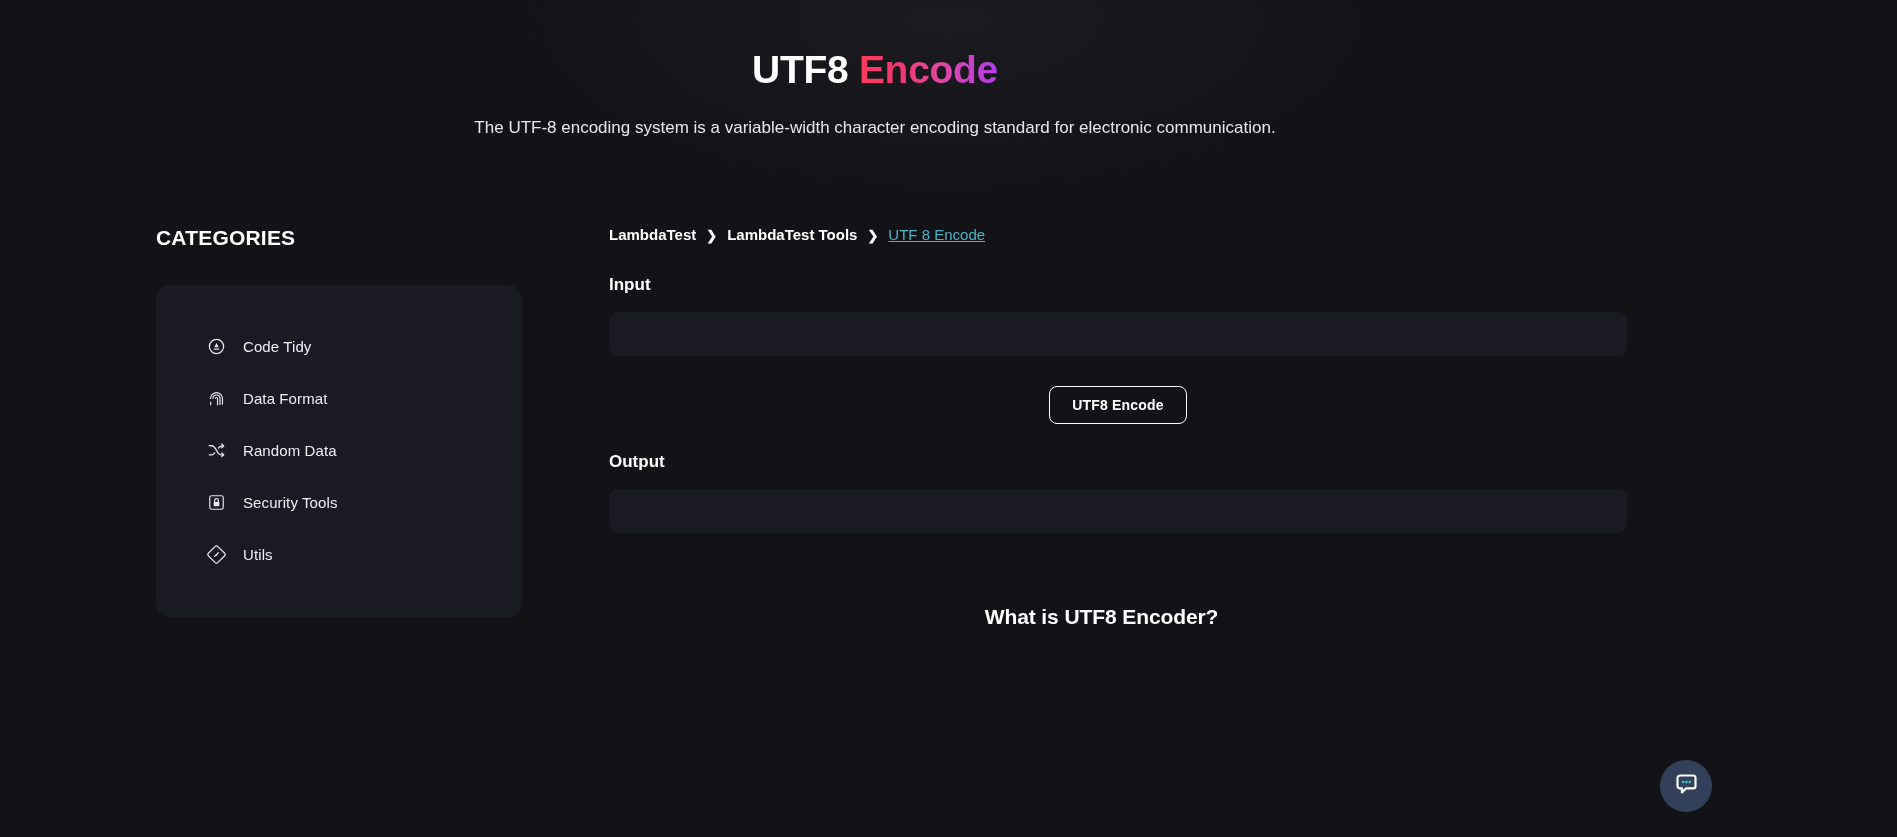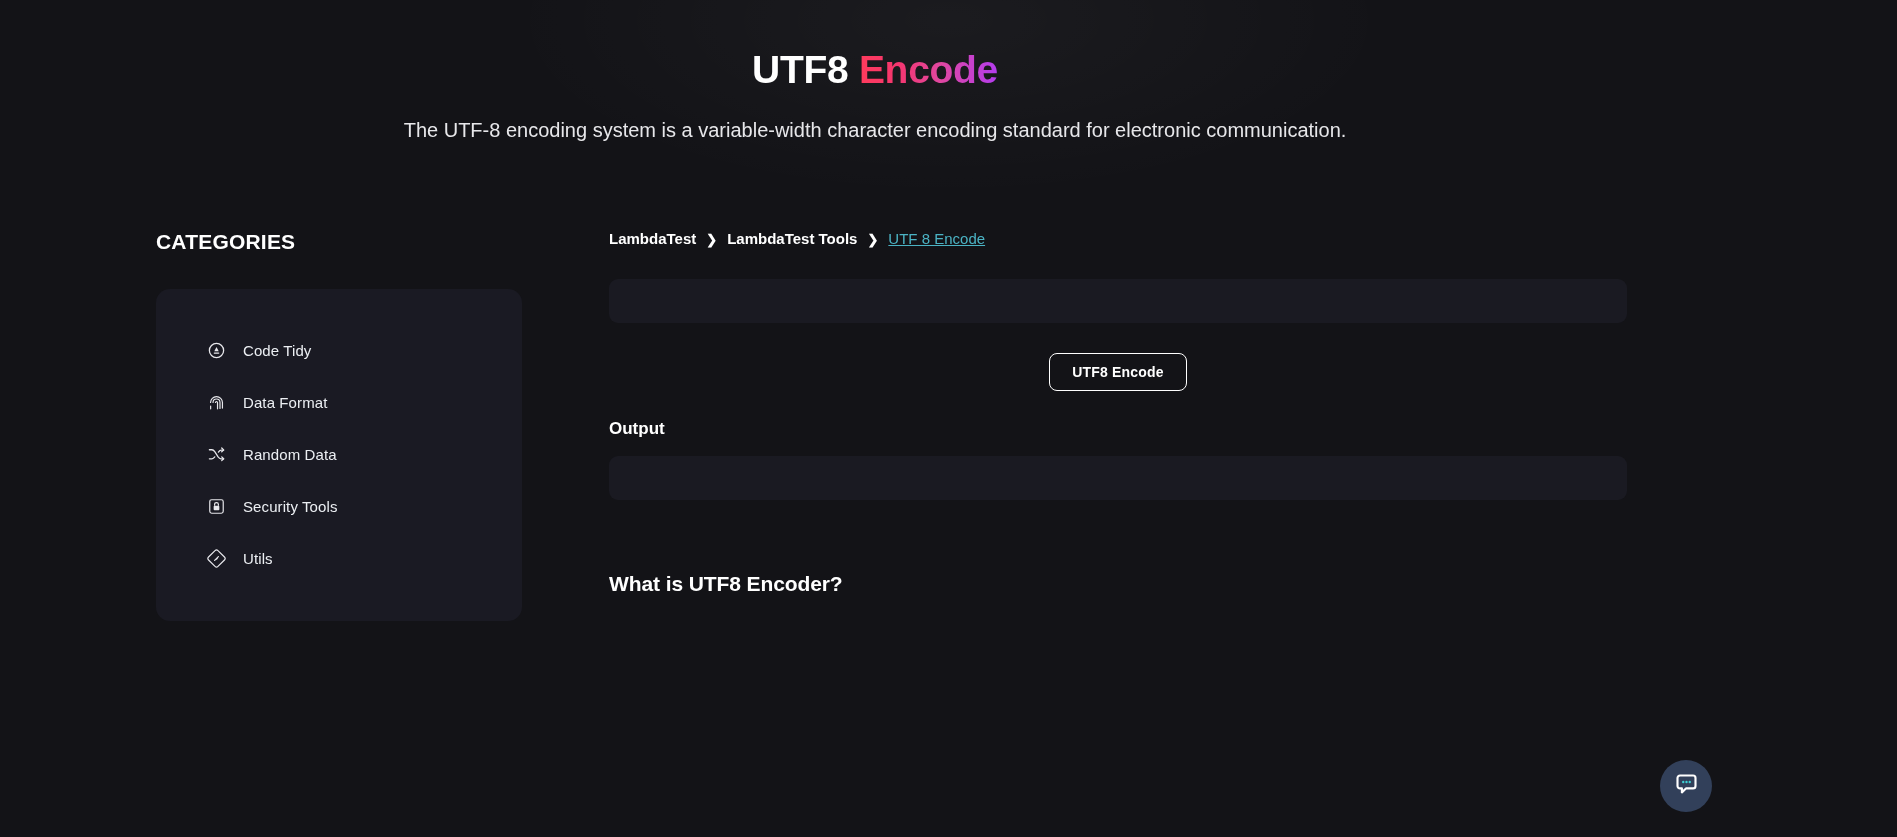--- a/index.html
+++ b/index.html
@@ -55,21 +55,21 @@
   .hero-title .accent {
     background: linear-gradient(90deg, #ff3b5c 0%, #f5366f 28%, #e0479f 58%, #b43cf0 100%);
     -webkit-background-clip: text;
     background-clip: text;
     color: transparent;
     -webkit-text-fill-color: transparent;
   }
 
   .hero-sub {
     margin-top: 21px;
-    font-size: 20px;
+    font-size: 17px;
     font-weight: 400;
     color: #e7e7ea;
     line-height: 1.4;
   }
 
   
   .content {
     display: flex;
     padding-left: 156px;
     padding-top: 86px;
@@ -190,21 +190,21 @@
     padding: 0 22px;
     height: 38px;
     min-width: 110px;
     cursor: pointer;
     letter-spacing: 0.2px;
   }
 
   .spacer-after-output { height: 72px; }
 
   
-  .article-block { margin-bottom: 30px; }
+  .article-block { margin-bottom: 30px; text-align: center; }
 
   .article-h {
     font-size: 21px;
     font-weight: 700;
     color: #ffffff;
     margin-bottom: 18px;
     letter-spacing: -0.1px;
   }
 
   .article-p {
@@ -317,20 +317,21 @@
     <main class="main">
 
       <div class="breadcrumb">
         <span class="crumb">LambdaTest</span>
         <span class="crumb-sep">❯</span>
         <span class="crumb">LambdaTest Tools</span>
         <span class="crumb-sep">❯</span>
         <span class="crumb current">UTF 8 Encode</span>
       </div>
 
+      <div class="field-label">Input</div>
       <textarea class="io-box" placeholder="" style=""></textarea>
 
       <div class="btn-row">
         <button class="encode-btn">UTF8 Encode</button>
       </div>
 
       <div class="field-label">Output</div>
       <textarea class="io-box" readonly="" placeholder="" style=""></textarea>
 
       <div class="spacer-after-output"></div>

